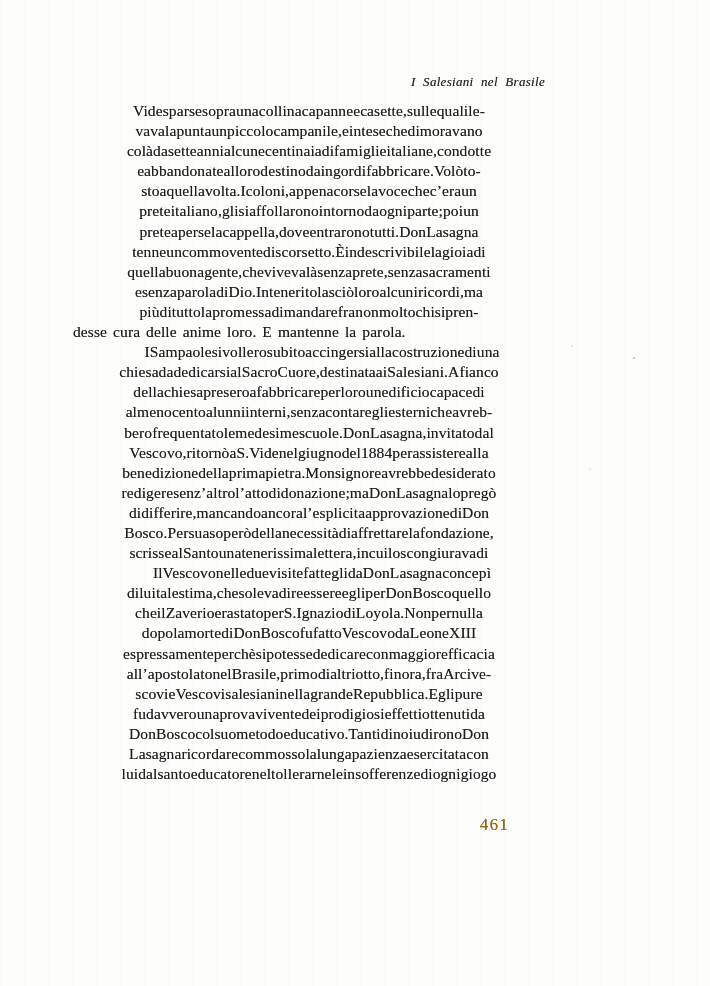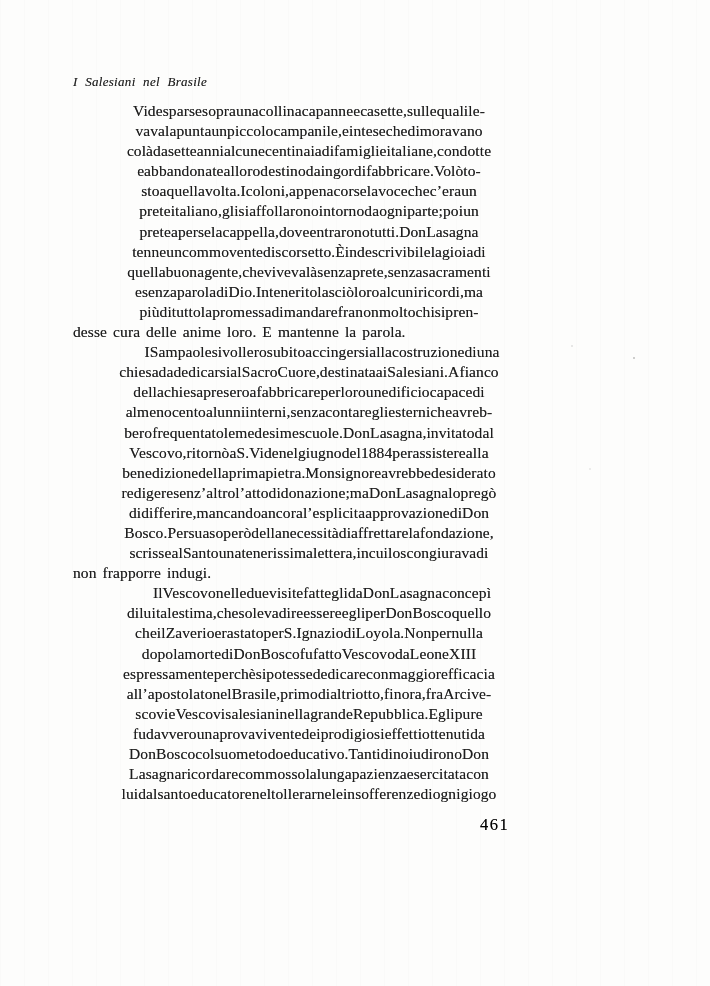--- a/index.html
+++ b/index.html
@@ -20,21 +20,21 @@
     font-family: "Liberation Serif", serif;
     color: #1e1e1e;
     overflow: hidden;
   }
 
   .running-header {
     position: absolute;
     left: 73px;
     top: 74px;
     width: 472px;
-    text-align: left;
+    text-align: right;
     font-style: italic;
     font-size: 13px;
     line-height: 16px;
     letter-spacing: 0.3px;
     word-spacing: 4px;
     color: #262626;
     text-shadow: 0 0 0.4px rgba(30,30,30,0.55);
   }
 
   .text-block {
@@ -65,21 +65,21 @@
   .line .it {
   }
 
   .folio {
     position: absolute;
     left: 480px;
     top: 815px;
     font-size: 16.5px;
     line-height: 20px;
     letter-spacing: 1.5px;
-    color: #000000;
+    color: #a16207;
     text-shadow: 0 0 0.4px rgba(30,30,30,0.55);
   }
 
   .speck {
     position: absolute;
     background: #8a8a8a;
     border-radius: 50%;
   }
   .speck-1 { left: 633px; top: 357px; width: 2px; height: 2px; opacity: 0.55; }
   .speck-2 { left: 571px; top: 345px; width: 2px; height: 2px; opacity: 0.25; }
@@ -353,21 +353,20 @@
       <span>Santo</span>
       <span>una</span>
       <span>tenerissima</span>
       <span>lettera,</span>
       <span>in</span>
       <span>cui</span>
       <span>lo</span>
       <span>scongiurava</span>
       <span>di</span>
     </div>
-    <div class="line plain">non frapporre indugi.</div>
     <div class="line just indent">
       <span>Il</span>
       <span>Vescovo</span>
       <span>nelle</span>
       <span>due</span>
       <span>visite</span>
       <span>fattegli</span>
       <span>da</span>
       <span>Don</span>
       <span>Lasagna</span>

